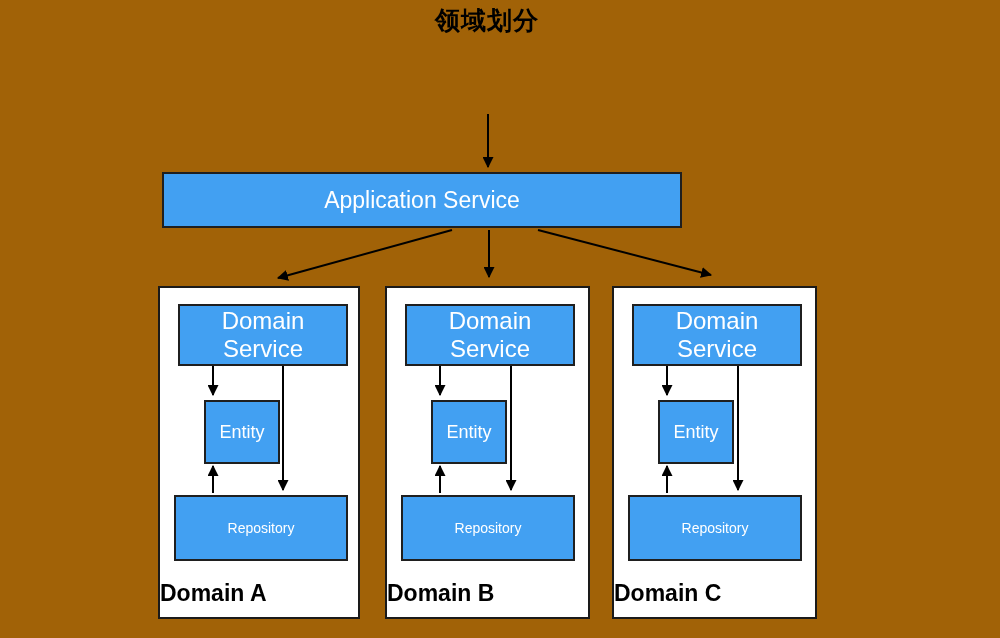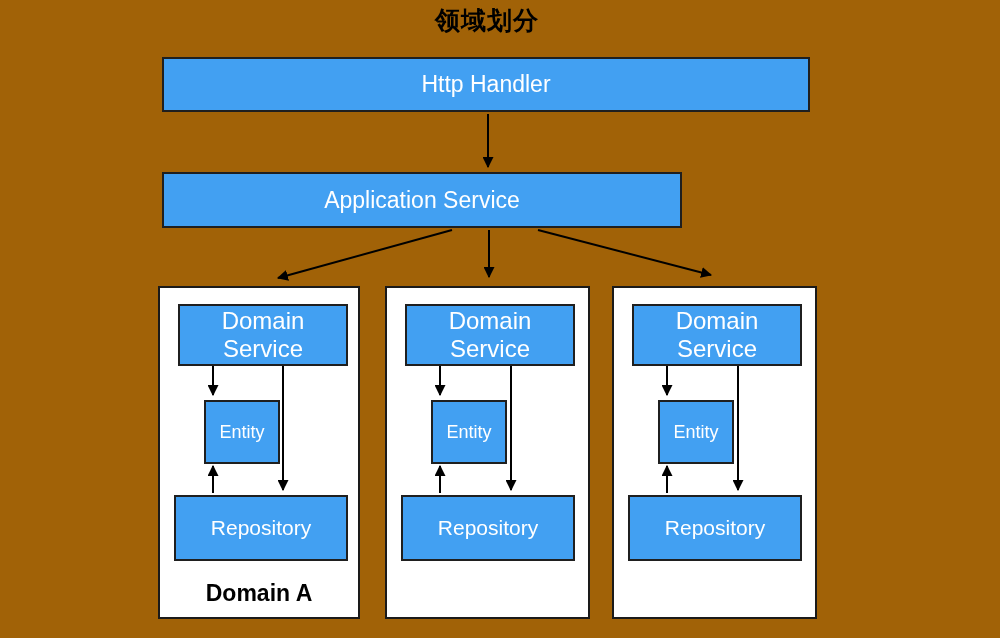--- a/index.html
+++ b/index.html
@@ -33,35 +33,34 @@
     border: 2px solid var(--box-border, #1f1f1f);
     color: var(--box-text, #ffffff);
     display: flex;
     align-items: center;
     justify-content: center;
     text-align: center;
   }
   .tier-box { font-size: 23px; }
   .service-box { font-size: 24px; }
   .entity-box { font-size: 18px; margin-left: 28px; }
-  .repo-box { font-size: 21px; }
+  .repo-box { font-size: 14px; }
   .domain-container {
     position: absolute;
     box-sizing: border-box;
     top: 286px;
     height: 333px;
     background: #ffffff;
     border: 2px solid var(--container-border, #1a1a1a);
   }
   .domain-label {
     position: absolute;
     bottom: 10px;
     left: 0;
     width: 100%;
-    text-align: center;
     font-size: 23px;
     font-weight: bold;
     color: var(--label-text, #000000);
   }
   .connector-layer {
     position: absolute;
     top: 0;
     left: 0;
     width: 1000px;
     height: 638px;
@@ -76,23 +75,20 @@
     fill: var(--arrow, #000000);
   }
 </style>
 </head>
 <body>
 
 <div class="page">
 
   <div class="diagram-title">领域划分</div>
 
-  <div class="node tier-box" style="left:162px; top:57px; width:648px; height:55px;">
-    <span>Http Handler</span>
-  </div>
 
   <div class="node tier-box" style="left:162px; top:172px; width:520px; height:56px;">
     <span>Application Service</span>
   </div>
 
   <div class="domain-container" style="left:158px; width:202px;">
     <div class="node service-box" style="left:18px; top:16px; width:170px; height:62px;">
       <span>Domain Service</span>
     </div>
     <div class="node entity-box" style="left:16px; top:112px; width:76px; height:64px;">
@@ -107,32 +103,34 @@
   <div class="domain-container" style="left:385px; width:205px;">
     <div class="node service-box" style="left:18px; top:16px; width:170px; height:62px;">
       <span>Domain Service</span>
     </div>
     <div class="node entity-box" style="left:16px; top:112px; width:76px; height:64px;">
       <span>Entity</span>
     </div>
     <div class="node repo-box" style="left:14px; top:207px; width:174px; height:66px;">
       <span>Repository</span>
     </div>
+    <div class="domain-label">Domain B</div>
   </div>
 
   <div class="domain-container" style="left:612px; width:205px;">
     <div class="node service-box" style="left:18px; top:16px; width:170px; height:62px;">
       <span>Domain Service</span>
     </div>
     <div class="node entity-box" style="left:16px; top:112px; width:76px; height:64px;">
       <span>Entity</span>
     </div>
     <div class="node repo-box" style="left:14px; top:207px; width:174px; height:66px;">
       <span>Repository</span>
     </div>
+    <div class="domain-label">Domain C</div>
   </div>
 
   <svg class="connector-layer" viewBox="0 0 1000 638" xmlns="http://www.w3.org/2000/svg">
     <defs>
       <marker id="ah" viewBox="0 0 10 10" markerWidth="11" markerHeight="11" refX="9" refY="5" orient="auto" markerUnits="userSpaceOnUse">
         <path class="arrowhead-shape" d="M0,0 L10,5 L0,10 z"></path>
       </marker>
     </defs>
 
     <line class="edge" x1="488" y1="114" x2="488" y2="167" marker-end="url(#ah)"></line>

